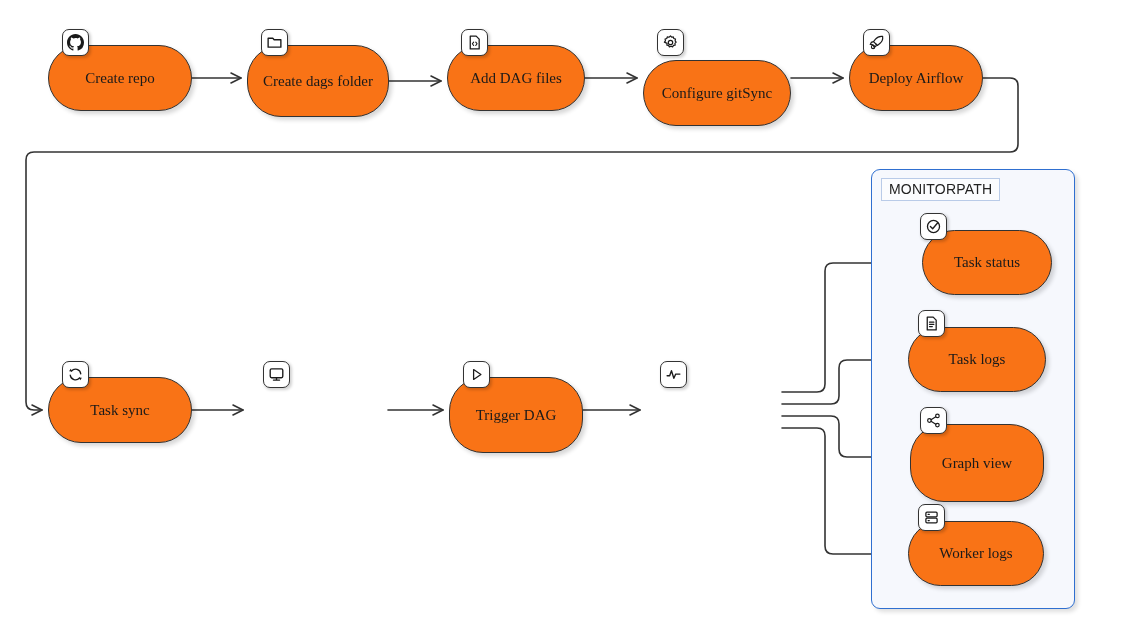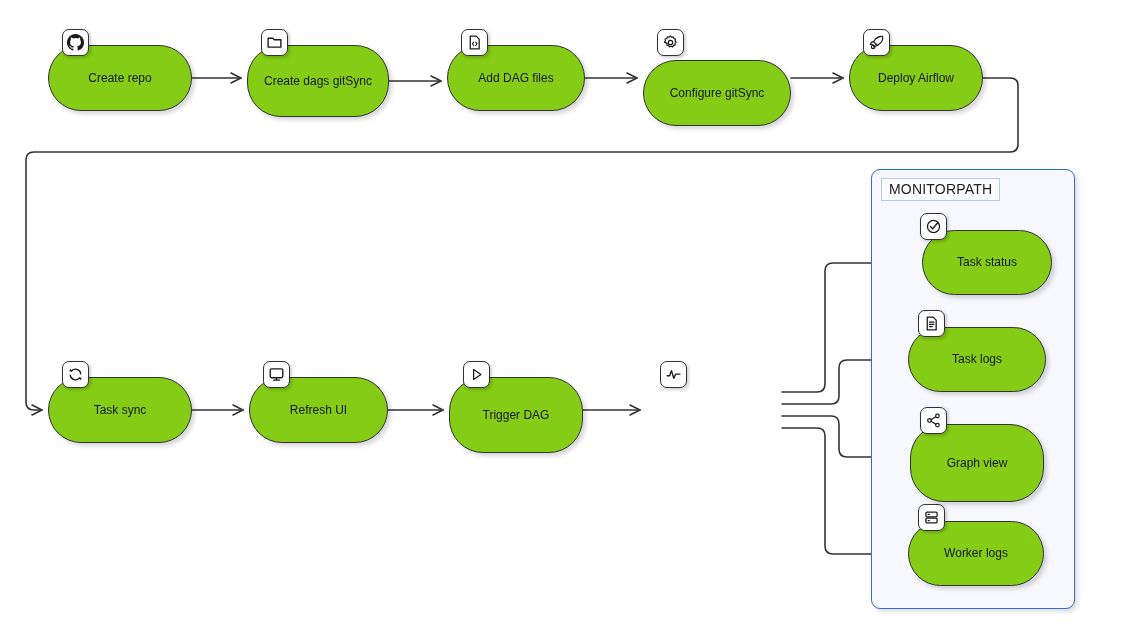--- a/index.html
+++ b/index.html
@@ -1,30 +1,31 @@
 <!DOCTYPE html>
 <html><head>
 <meta charset="utf-8">
 <style>
   html,body{margin:0;padding:0;background:#ffffff;}
   body{font-family:"Liberation Sans", sans-serif;}
   #canvas{position:relative;width:1123px;height:634px;overflow:hidden;background:#ffffff;}
   svg.layer{position:absolute;left:0;top:0;width:1123px;height:634px;}
   .node{
     position:absolute;
-    background:#84cc16;
+    background:#f97316;
     border:1.6px solid #333333;
     border-radius:34px;
     box-shadow:3px 3px 4px rgba(0,0,0,0.16);
     display:flex;align-items:center;justify-content:center;
     text-align:center;
     color:#1a1a1a;
-    font-size:12px;
+    font-size:15px;
     line-height:1.25;
     box-sizing:border-box;
+    font-family:Liberation Serif, serif;
   }
   .node .label{padding:0 10px;}
   .badge{
     position:absolute;
     width:27px;height:27px;
     background:#ffffff;
     border:1.6px solid #333333;
     border-radius:7px;
     box-shadow:1.5px 1.5px 3px rgba(0,0,0,0.18);
     display:flex;align-items:center;justify-content:center;
@@ -84,21 +85,21 @@
   <div class="node" style="left:48px;top:45px;width:144px;height:66px;">
     <span class="label">Create repo</span>
   </div>
   <div class="badge" style="left:62px;top:29px;">
     <svg width="17" height="17" viewBox="0 0 16 16" aria-hidden="true">
       <path fill="#1a1a1a" d="M8 0C3.58 0 0 3.58 0 8c0 3.54 2.29 6.53 5.47 7.59.4.07.55-.17.55-.38 0-.19-.01-.82-.01-1.49-2.01.37-2.53-.49-2.69-.94-.09-.23-.48-.94-.82-1.13-.28-.15-.68-.52-.01-.53.63-.01 1.08.58 1.23.82.72 1.21 1.87.87 2.33.66.07-.52.28-.87.51-1.07-1.78-.2-3.64-.89-3.64-3.95 0-.87.31-1.59.82-2.15-.08-.2-.36-1.02.08-2.12 0 0 .67-.21 2.2.82a7.4 7.4 0 0 1 2-.27c.68 0 1.36.09 2 .27 1.53-1.04 2.2-.82 2.2-.82.44 1.1.16 1.92.08 2.12.51.56.82 1.27.82 2.15 0 3.07-1.87 3.75-3.65 3.95.29.25.54.73.54 1.48 0 1.07-.01 1.93-.01 2.2 0 .21.15.46.55.38A8.01 8.01 0 0 0 16 8c0-4.42-3.58-8-8-8z"></path>
     </svg>
   </div>
 
   <div class="node" style="left:247px;top:45px;width:142px;height:72px;">
-    <span class="label">Create dags gitSync</span>
+    <span class="label">Create dags folder</span>
   </div>
   <div class="badge" style="left:261px;top:29px;">
     <svg width="17" height="17" viewBox="0 0 20 20" aria-hidden="true">
       <path fill="none" stroke="#1a1a1a" stroke-width="1.6" stroke-linejoin="round" d="M2.5,15.5 L2.5,5 L8,5 L9.6,6.8 L17.5,6.8 L17.5,15.5 Z"></path>
     </svg>
   </div>
 
   <div class="node" style="left:447px;top:45px;width:138px;height:66px;">
     <span class="label">Add DAG files</span>
   </div>
@@ -135,23 +136,20 @@
   </div>
   <div class="badge" style="left:62px;top:361px;">
     <svg width="17" height="17" viewBox="0 0 20 20" aria-hidden="true">
       <path fill="none" stroke="#1a1a1a" stroke-width="1.5" stroke-linecap="round" d="M16.2,9.2A6.2,6.2 0 0 0 5.3,5.9"></path>
       <path fill="none" stroke="#1a1a1a" stroke-width="1.5" stroke-linecap="round" d="M3.8,10.8A6.2,6.2 0 0 0 14.7,14.1"></path>
       <path fill="#1a1a1a" d="M4.4,3.2l1.6,3.2 -3.5-.3z"></path>
       <path fill="#1a1a1a" d="M15.6,16.8l-1.6-3.2 3.5.3z"></path>
     </svg>
   </div>
 
-  <div class="node" style="left:249px;top:377px;width:139px;height:66px;">
-    <span class="label">Refresh UI</span>
-  </div>
   <div class="badge" style="left:263px;top:361px;">
     <svg width="17" height="17" viewBox="0 0 20 20" aria-hidden="true">
       <rect x="2.6" y="3.4" width="14.8" height="10.4" rx="1.6" fill="none" stroke="#1a1a1a" stroke-width="1.6"></rect>
       <path fill="none" stroke="#1a1a1a" stroke-width="1.6" stroke-linecap="round" d="M10,13.8 L10,16.4 M6.4,16.6 L13.6,16.6"></path>
     </svg>
   </div>
 
   <div class="node" style="left:449px;top:377px;width:134px;height:76px;">
     <span class="label">Trigger DAG</span>
   </div>

